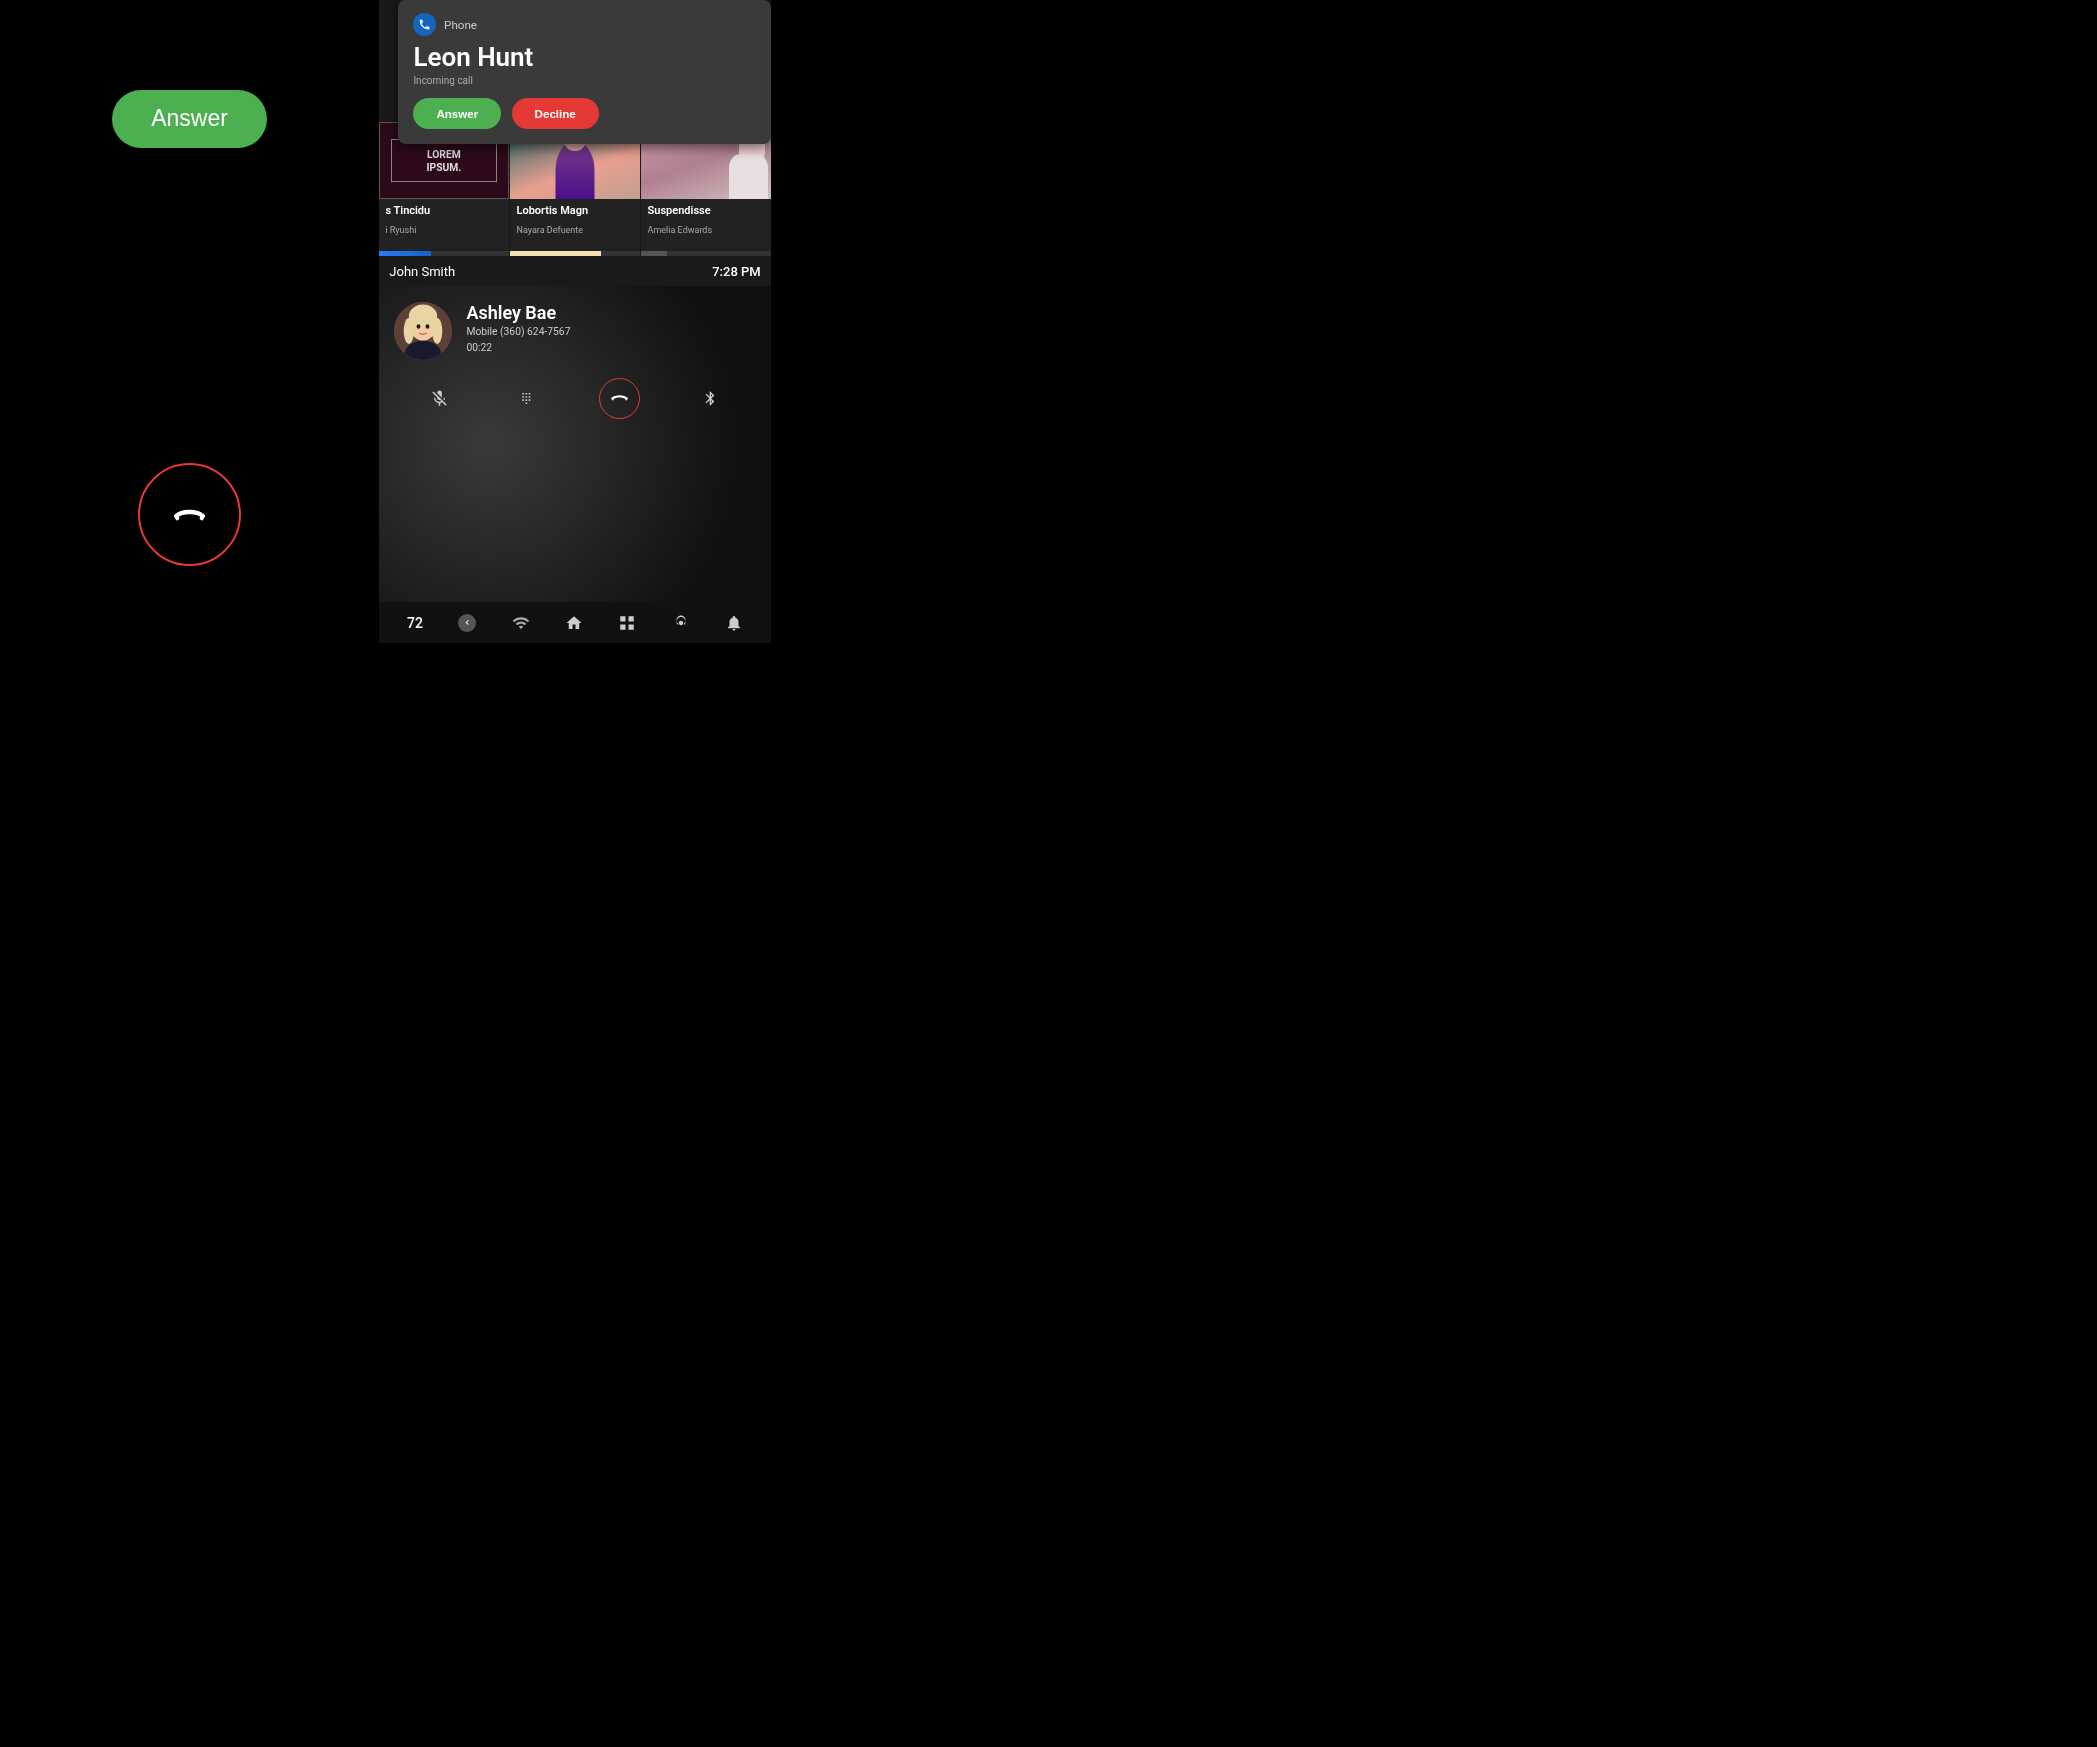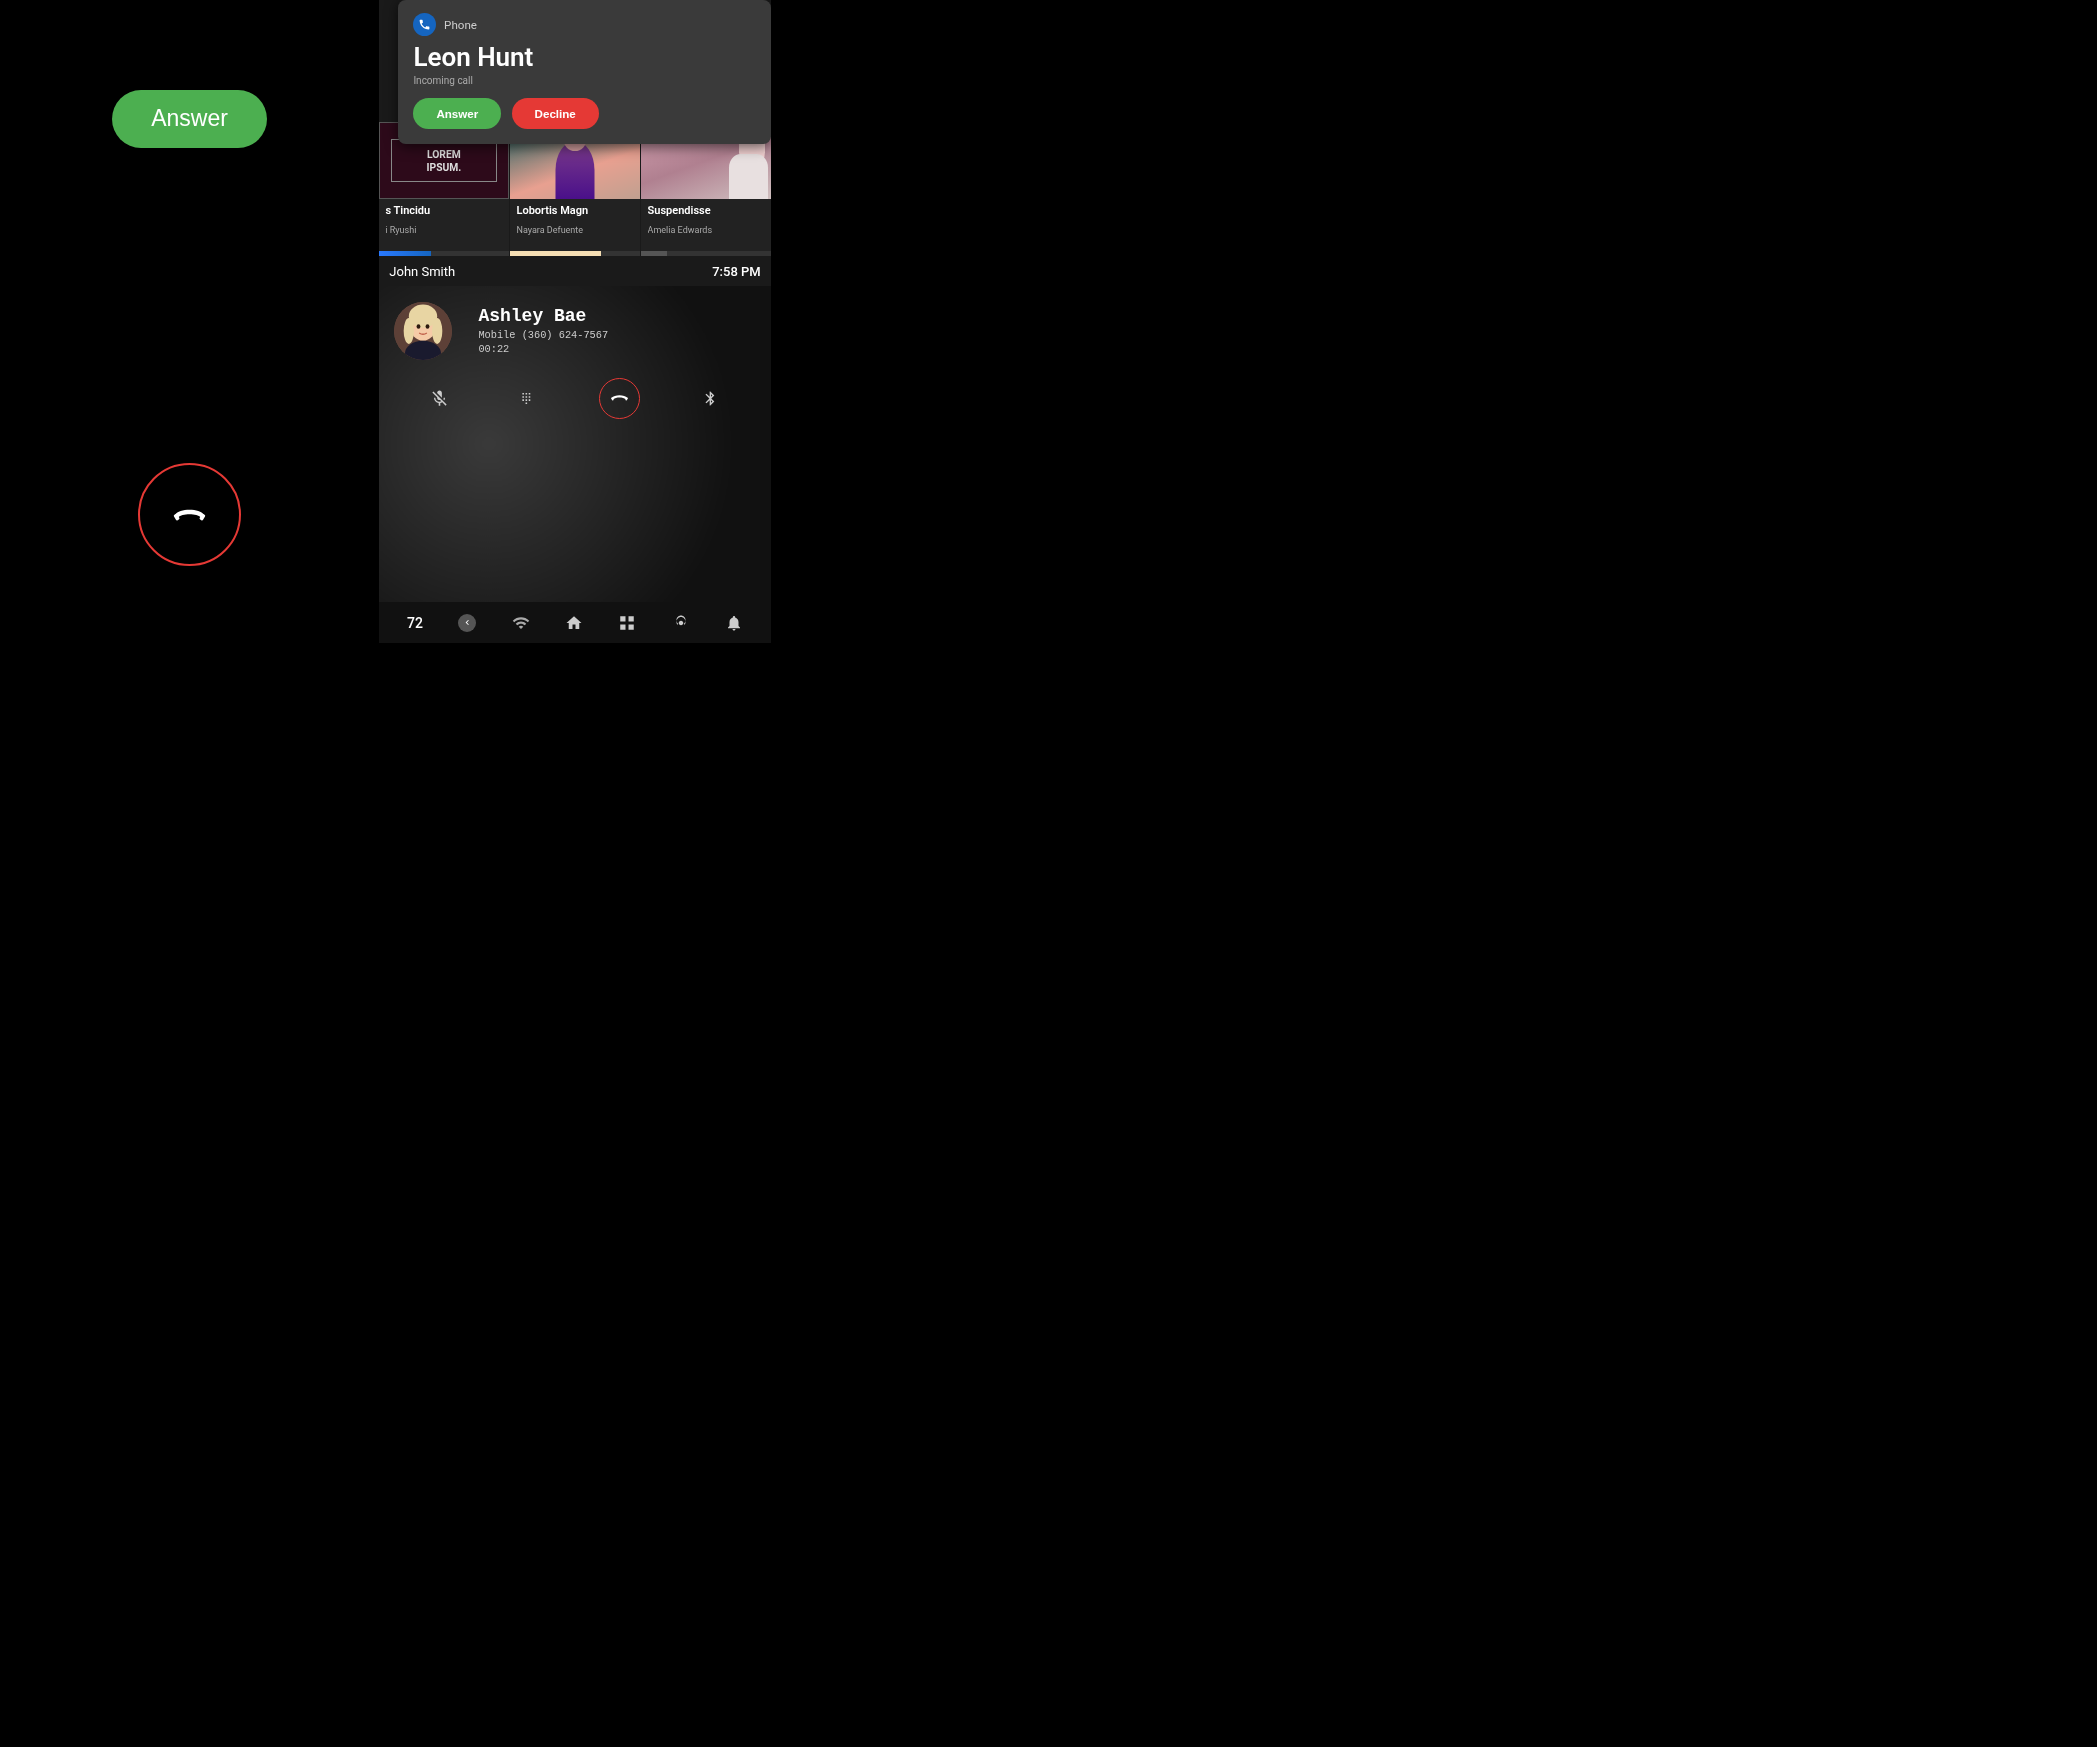--- a/index.html
+++ b/index.html
@@ -278,24 +278,23 @@
     .call-content {
       position: relative;
       z-index: 2;
       display: flex;
       flex-direction: column;
       height: 100%;
     }
 
     .caller-info-row {
       display: flex;
-      align-items: center;
-      gap: 26px;
+      align-items: flex-start;
+      gap: 14px;
       padding: 15.4px 15.4px 7.7px 15.4px;
-      font-family: Liberation Mono, monospace;
     }
 
     .caller-details {
       display: flex;
       flex-direction: column;
       gap: 2.6px;
     }
 
     .caller-name {
       color: #fff;
@@ -481,21 +480,21 @@
       <div class="progress-bar">
         <div class="progress-bar-fill-2" style="width: 70%;"></div>
       </div>
       <div class="progress-bar">
         <div style="height: 100%; width: 20%; background: #555;"></div>
       </div>
     </div>
 
     <div class="john-smith-row">
       <span class="john-smith-name">John Smith</span>
-      <span class="john-smith-time">7:58 PM</span>
+      <span class="john-smith-time">7:28 PM</span>
     </div>
 
     <div class="active-call-panel">
       <div class="call-bg"></div>
       <div class="call-content">
 
         <div class="caller-info-row">
 
           <div class="avatar-img">
             <svg width="58" height="58" viewBox="0 0 90 90">

